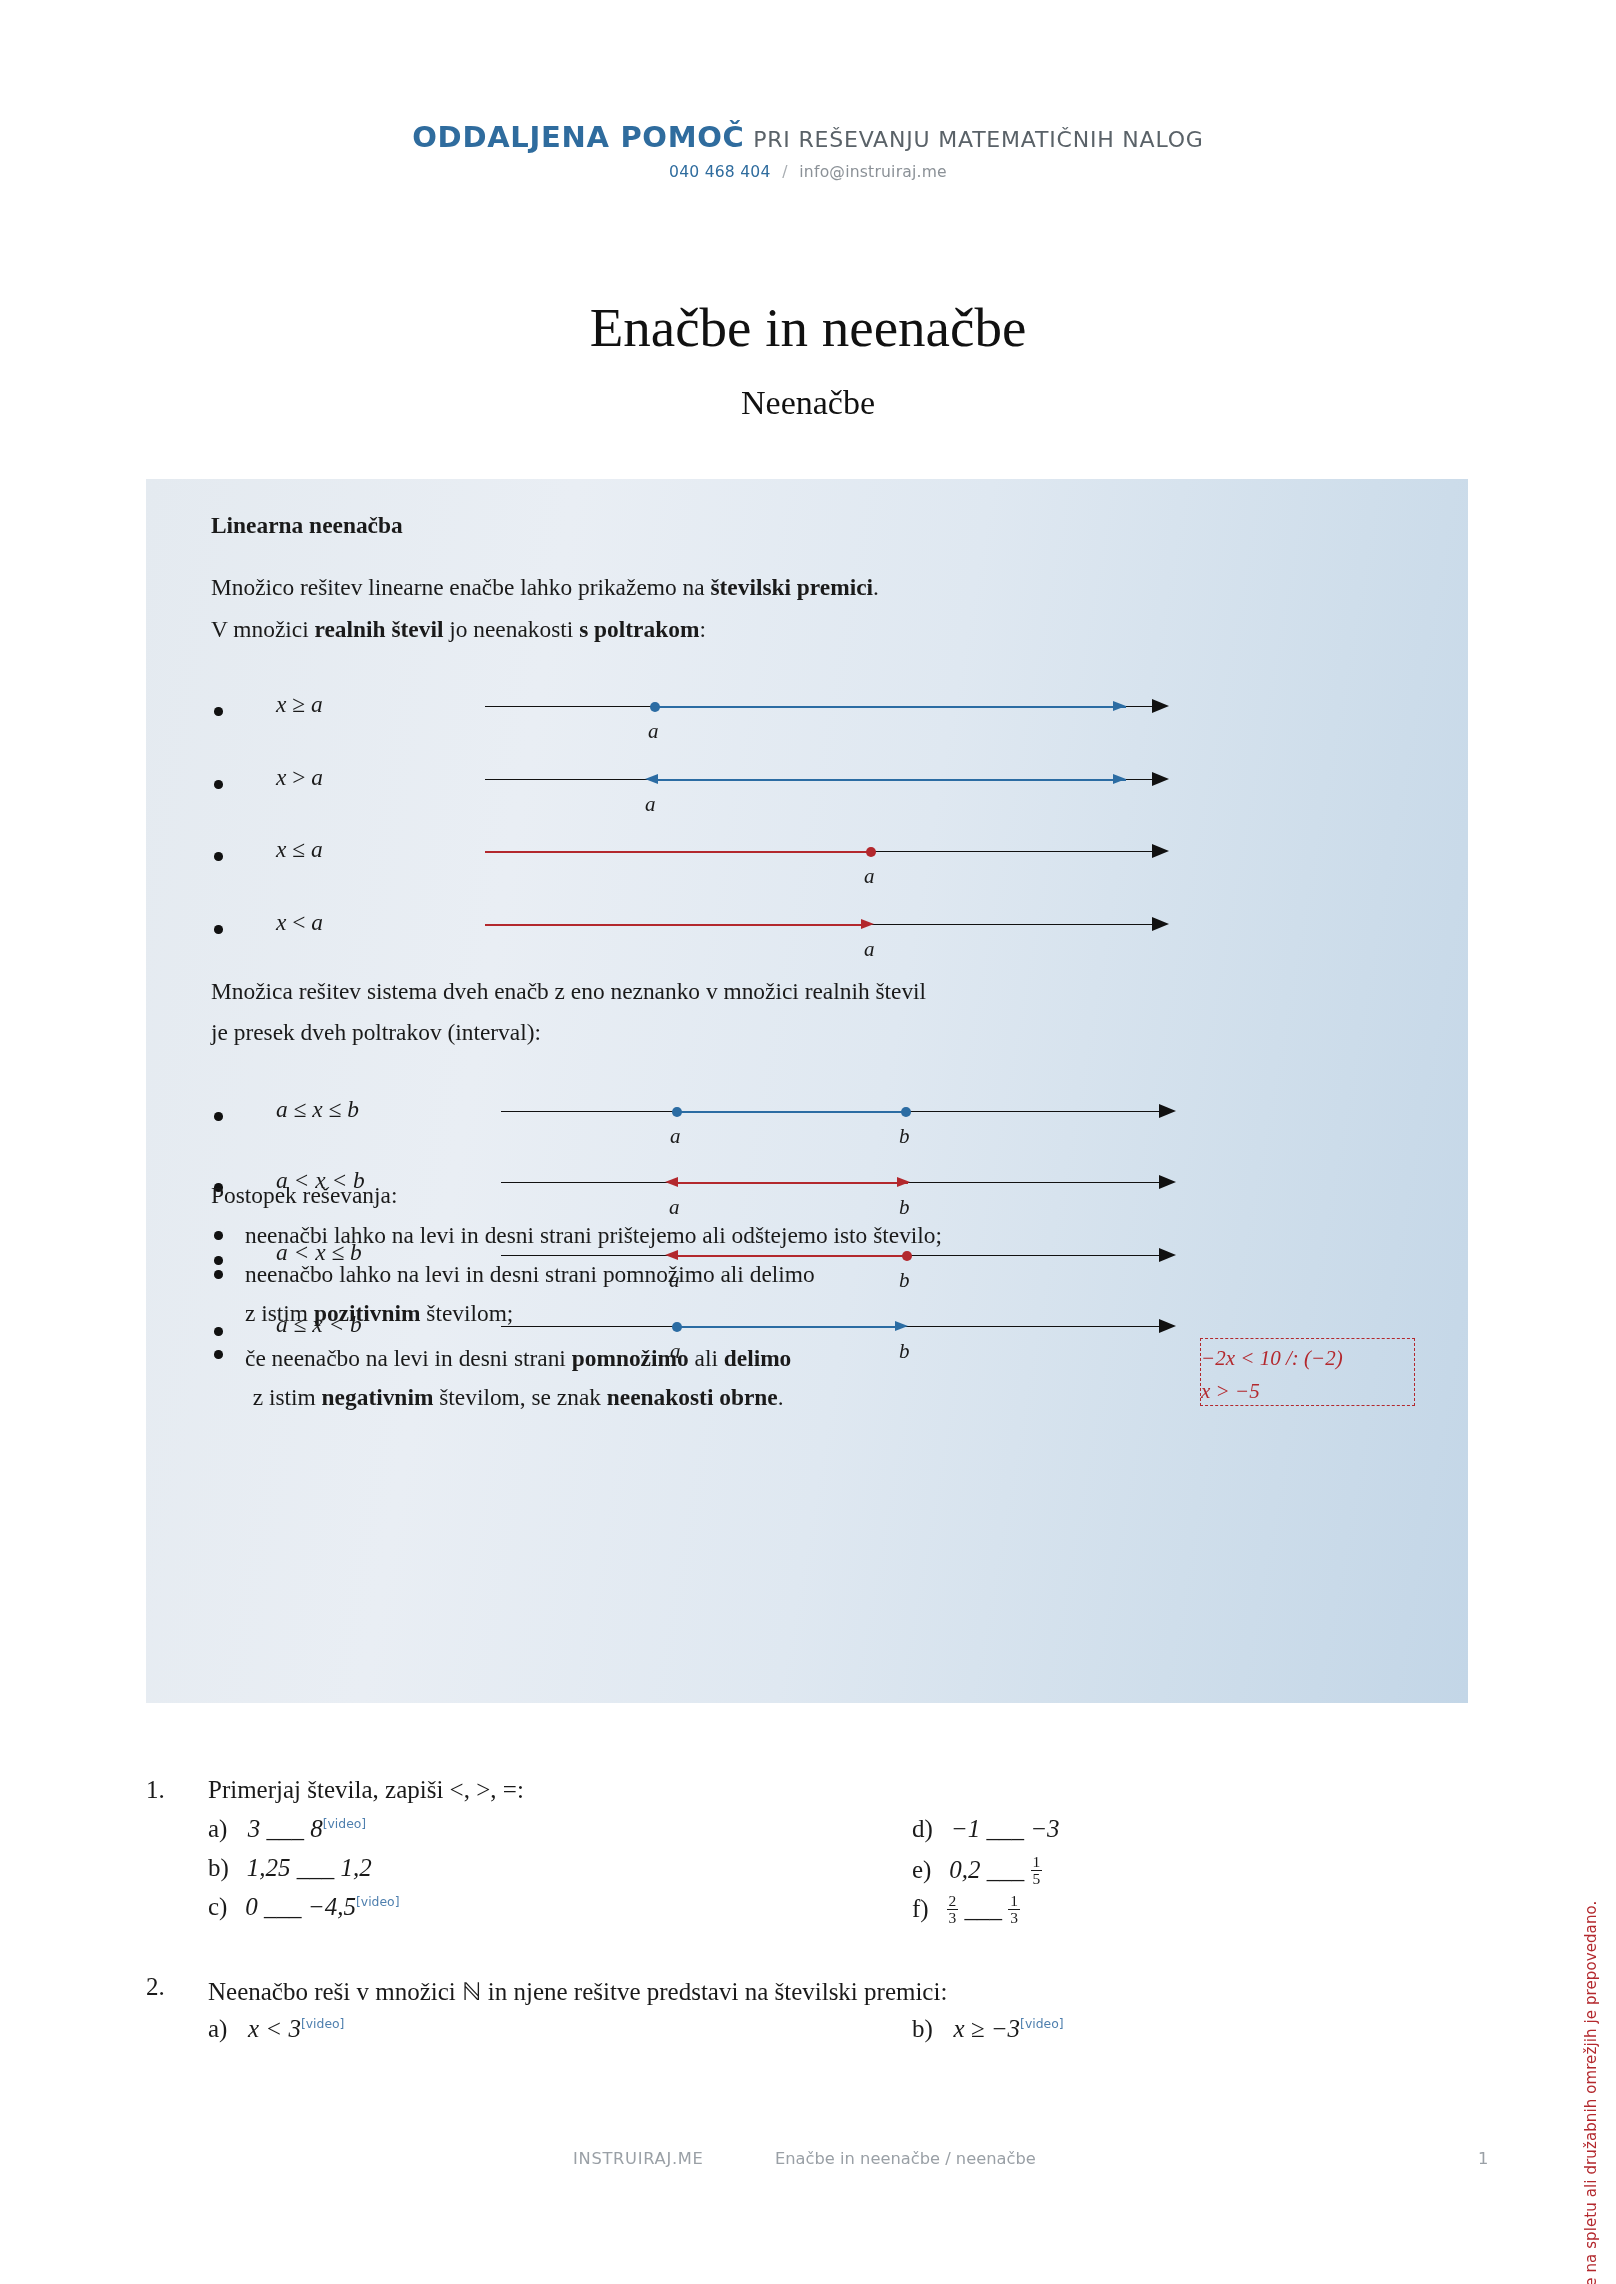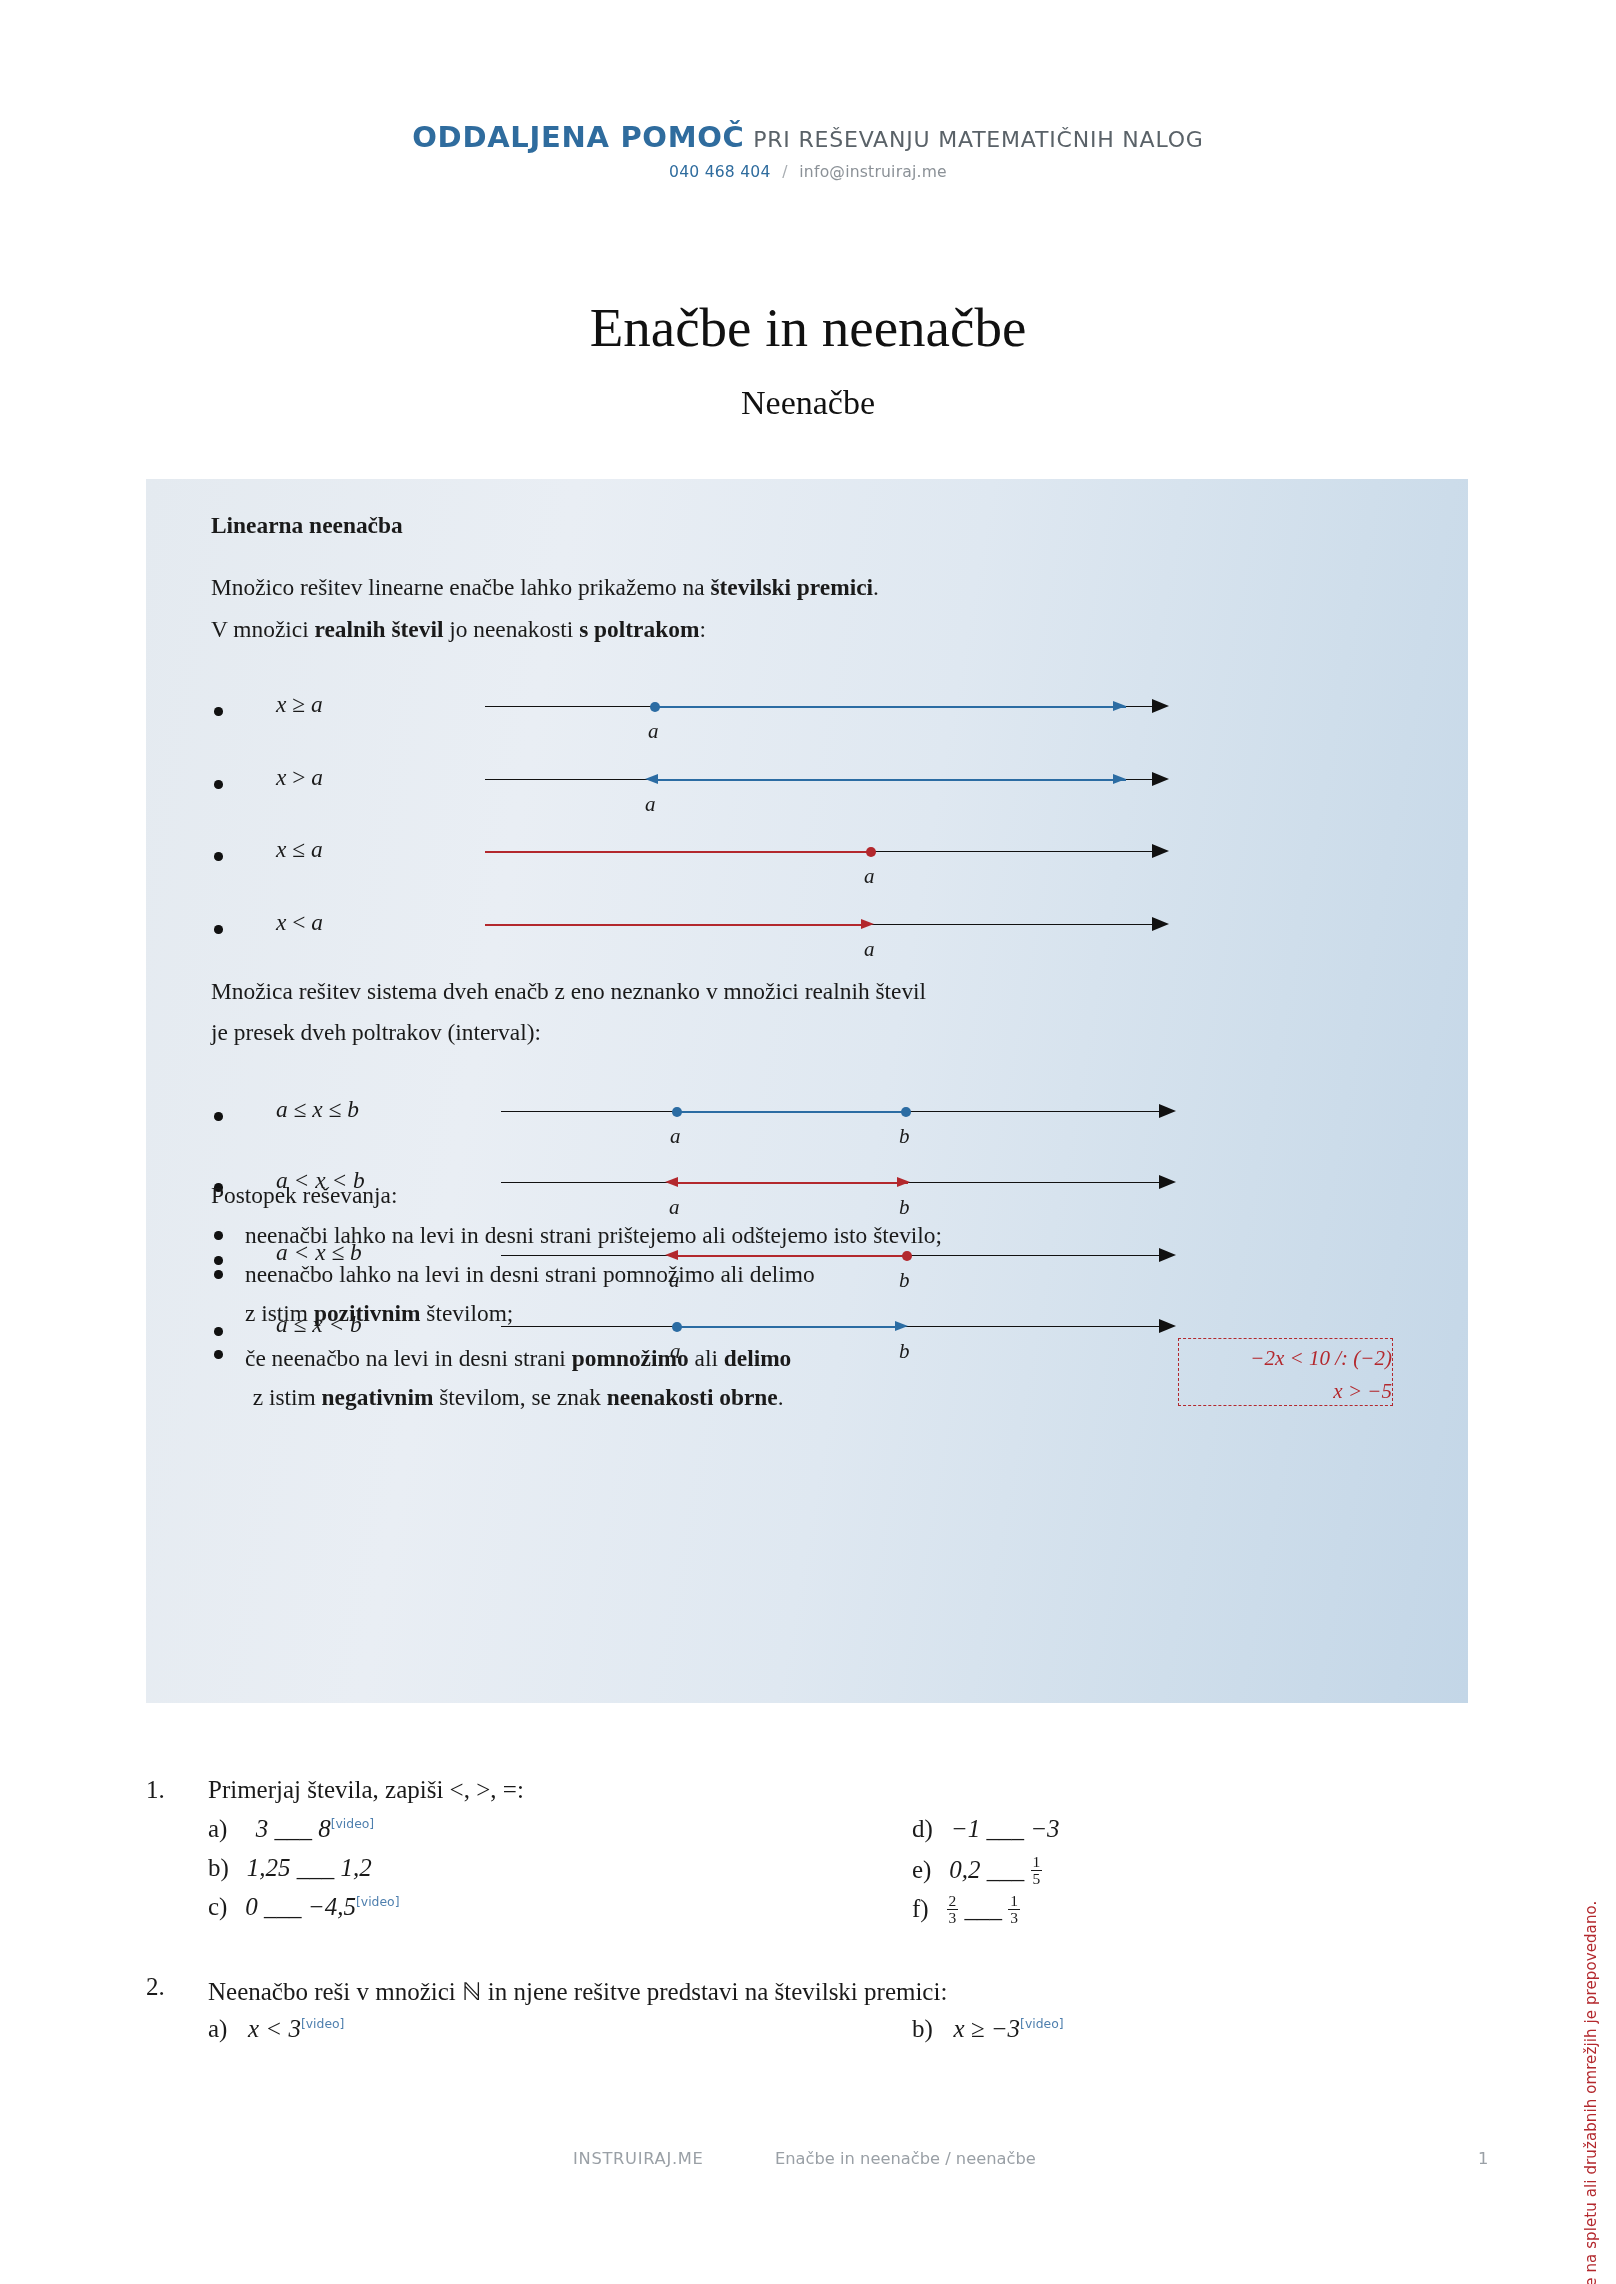--- a/index.html
+++ b/index.html
@@ -207,29 +207,29 @@
     position: absolute;
     left: 68px;
     width: 8.5px; height: 8.5px;
     background: #111;
     border-radius: 50%;
   }
 
   
   .redbox {
     position: absolute;
-    left: 1032px;
+    left: 1054px;
     top: 859px;
     width: 215px;
     height: 68px;
     border: 1.3px dashed #b3282d;
     color: #b3282d;
     font-size: 21px;
     font-style: italic;
-    text-align: right;
+    text-align: left;
     line-height: 33px;
     padding-top: 3.3px;
     box-sizing: border-box;
   }
   .ex-num { position: absolute; left: 146px; font-size: 25px; }
   .ex-text { position: absolute; left: 208px; font-size: 25px; }
   .sub { position: absolute; font-size: 25px; }
   .mathit { font-style: italic; }
   .vid {
     font-family: "DejaVu Sans", sans-serif;
@@ -432,21 +432,21 @@
   </div>
 
  </div>
 </div>
 
 <div class="ex-num" style="top:1776px;">1.</div>
 <div class="ex-text" style="top:1776px;">Primerjaj števila, zapiši &lt;, &gt;, =:</div>
 
 <div class="sub" style="left:208px; top:1815px;">
   <span>a)</span>
-  <span class="mathit" style="margin-left:22px;">3 ___ 8</span><span class="vid">[video]</span>
+  <span class="mathit" style="margin-left:14px;">3 ___ 8</span><span class="vid">[video]</span>
 </div>
 <div class="sub" style="left:208px; top:1854px;">
   <span>b)</span>
   <span class="mathit" style="margin-left:11.7px;">1,25 ___ 1,2</span>
 </div>
 <div class="sub" style="left:208px; top:1893px;">
   <span>c)</span>
   <span class="mathit" style="margin-left:11.7px;">0 ___ −4,5</span><span class="vid">[video]</span>
 </div>
 

